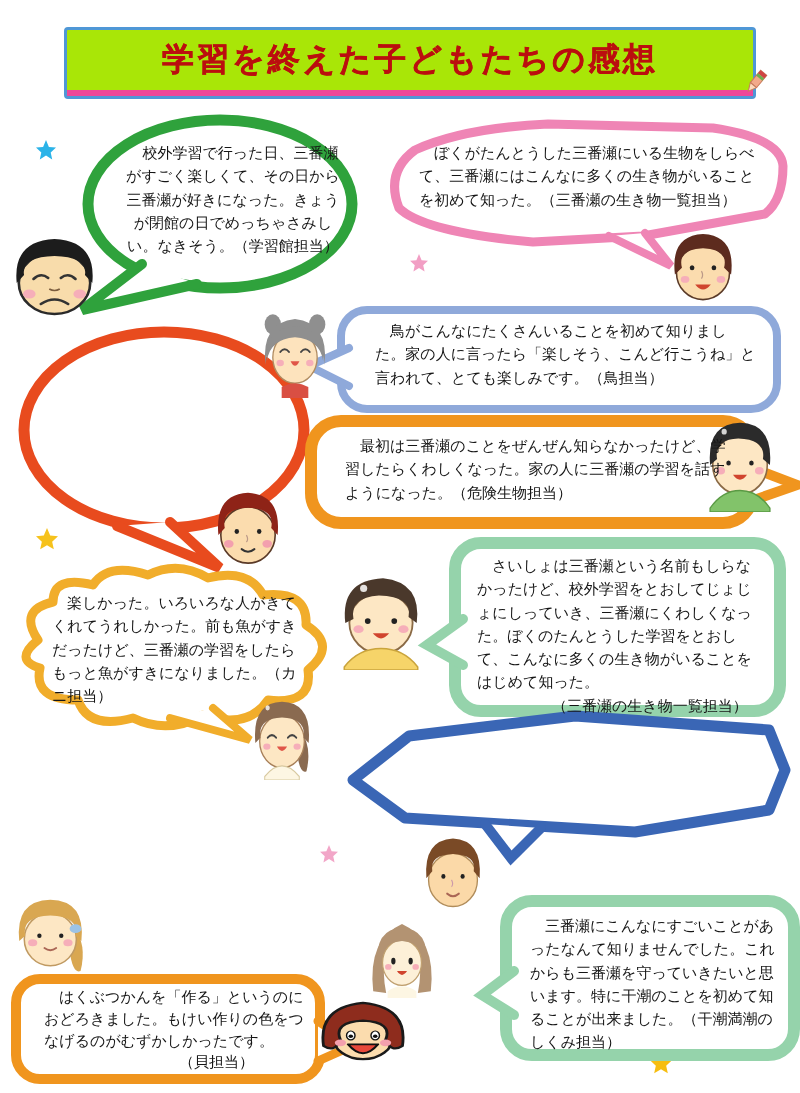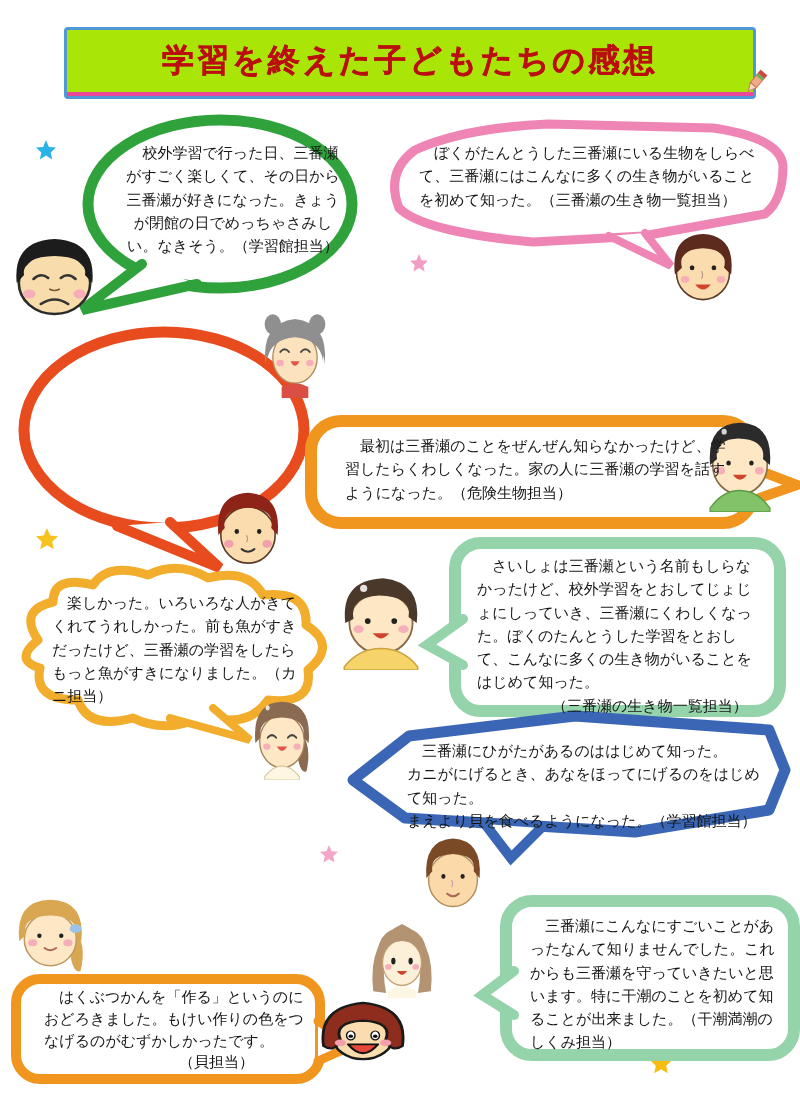--- a/index.html
+++ b/index.html
@@ -2,21 +2,21 @@
 <html><head>
 <meta charset="utf-8">
 <style>
   html,body{margin:0;padding:0;background:#fff;}
   .page{position:relative;width:800px;height:1093px;background:#ffffff;overflow:hidden;
         font-family:"DejaVu Sans","Liberation Sans",sans-serif;}
   
   .title-box{position:absolute;left:64px;top:27px;width:692px;height:72px;
              border:3px solid #4f97d6;border-radius:4px;background:#a9e607;
              box-sizing:border-box;border-bottom:3px solid #4f97d6;}
-  .title-inner{position:absolute;inset:0;border-bottom:4px solid #ec4899;
+  .title-inner{position:absolute;inset:0;border-bottom:6px solid #ec4899;
                display:flex;align-items:center;justify-content:center;}
   .title-text{color:#bb0f0f;font-size:32px;font-weight:bold;letter-spacing:3px;
               -webkit-text-stroke:.5px #bb0f0f;}
   
   .bubble{position:absolute;}
   .bubble svg{position:absolute;left:0;top:0;width:100%;height:100%;overflow:visible;}
   .bubble-text{position:absolute;white-space:pre-line;font-size:15px;line-height:1.55;
                color:#151515;z-index:2;}
   .center{text-align:center;}
   
@@ -81,20 +81,27 @@
   </div>
 
   <div class="bubble" style="left:383px;top:116px;width:407px;height:150px">
     <svg viewBox="0 0 407 150">
       <path d="M32,34 Q80,12 165,8 L330,12 Q398,22 400,50 Q400,84 382,98 L260,120 L150,126 Q40,116 16,92 Q2,56 32,34 Z" fill="#fff" stroke-width="9" stroke-linejoin="round" stroke="#ef85b5"></path>
       <path d="M262,117 L288,150 L226,120" fill="#fff" stroke-width="8" stroke-linecap="round" stroke="#ef85b5"></path>
     </svg>
     <div class="bubble-text" style="left:36px;top:26px;width:345px">　ぼくがたんとうした三番瀬にいる生物をしらべて、三番瀬にはこんなに多くの生き物がいることを初めて知った。（三番瀬の生き物一覧担当）</div>
   </div>
 
+  <div class="bubble" style="left:305px;top:302px;width:480px;height:115px">
+    <svg viewBox="0 0 480 115">
+      <rect x="36" y="8" width="436" height="99" rx="26" fill="#fff" stroke-width="8" stroke="#8fa9da"></rect>
+      <path d="M44,46 L4,64 L44,84" fill="#fff" stroke-width="8" stroke-linecap="round" stroke="#8fa9da"></path>
+    </svg>
+    <div class="bubble-text" style="left:70px;top:18px;width:382px">　鳥がこんなにたくさんいることを初めて知りました。家の人に言ったら「楽しそう、こんど行こうね」と言われて、とても楽しみです。（鳥担当）</div>
+  </div>
 
   <div class="bubble" style="left:12px;top:328px;width:295px;height:240px">
     <svg viewBox="0 0 295 240">
       <ellipse cx="152" cy="102" rx="140" ry="98" fill="#fff" stroke-width="11" stroke="#e84b1e"></ellipse>
       <path d="M158,194 L208,240 L105,198" fill="#fff" stroke-width="10" stroke-linecap="round" stroke="#e84b1e"></path>
     </svg>
   </div>
 
   <div class="bubble" style="left:303px;top:413px;width:500px;height:118px">
     <svg viewBox="0 0 500 118">
@@ -119,23 +126,20 @@
       <path d="M205,148 L242,180 L162,158" fill="#fff" stroke-width="8" stroke-linecap="round" stroke="#f1ad2b"></path>
     </svg>
     <div class="bubble-text" style="left:44px;top:32px;width:252px">　楽しかった。いろいろな人がきてくれてうれしかった。前も魚がすきだったけど、三番瀬の学習をしたらもっと魚がすきになりました。（カニ担当）</div>
   </div>
 
   <div class="bubble" style="left:345px;top:708px;width:445px;height:150px">
     <svg viewBox="0 0 445 150">
       <path d="M8,72 L64,28 L230,8 L424,22 L440,62 L424,102 L290,124 L60,110 Z" fill="#fff" stroke-width="11" stroke-linejoin="round" stroke="#3a66b5"></path>
       <path d="M196,120 L166,150 L140,116" fill="#fff" stroke-width="10" stroke-linecap="round" stroke="#3a66b5"></path>
     </svg>
-    <div class="bubble-text" style="left:62px;top:32px;width:362px">　三番瀬にひがたがあるのははじめて知った。
-カニがにげるとき、あなをほってにげるのをはじめて知った。
-まえより貝を食べるようになった。（学習館担当）</div>
   </div>
 
 
   <div class="bubble" style="left:480px;top:893px;width:322px;height:170px">
     <svg viewBox="0 0 322 170">
       <rect x="26" y="8" width="288" height="154" rx="26" fill="#fff" stroke-width="12" stroke="#95d3ab"></rect>
       <path d="M34,78 L2,102 L34,122" fill="#fff" stroke-width="10" stroke-linecap="round" stroke="#95d3ab"></path>
     </svg>
     <div class="bubble-text" style="left:50px;top:22px;width:250px">　三番瀬にこんなにすごいことがあったなんて知りませんでした。これからも三番瀬を守っていきたいと思います。特に干潮のことを初めて知ることが出来ました。（干潮満潮のしくみ担当）</div>
   </div>

